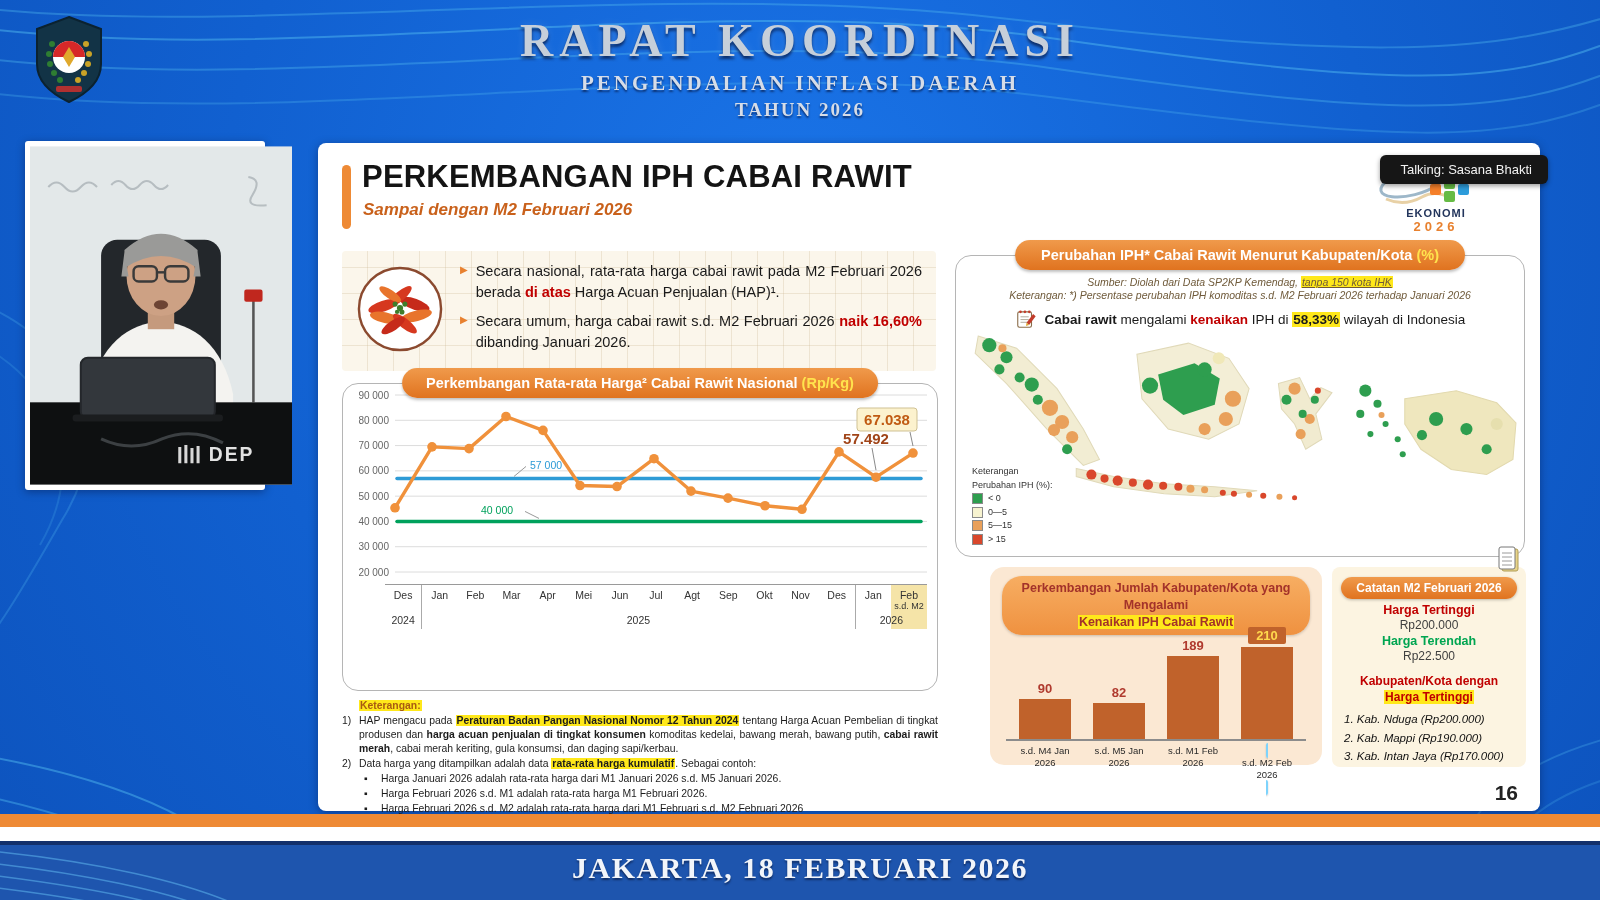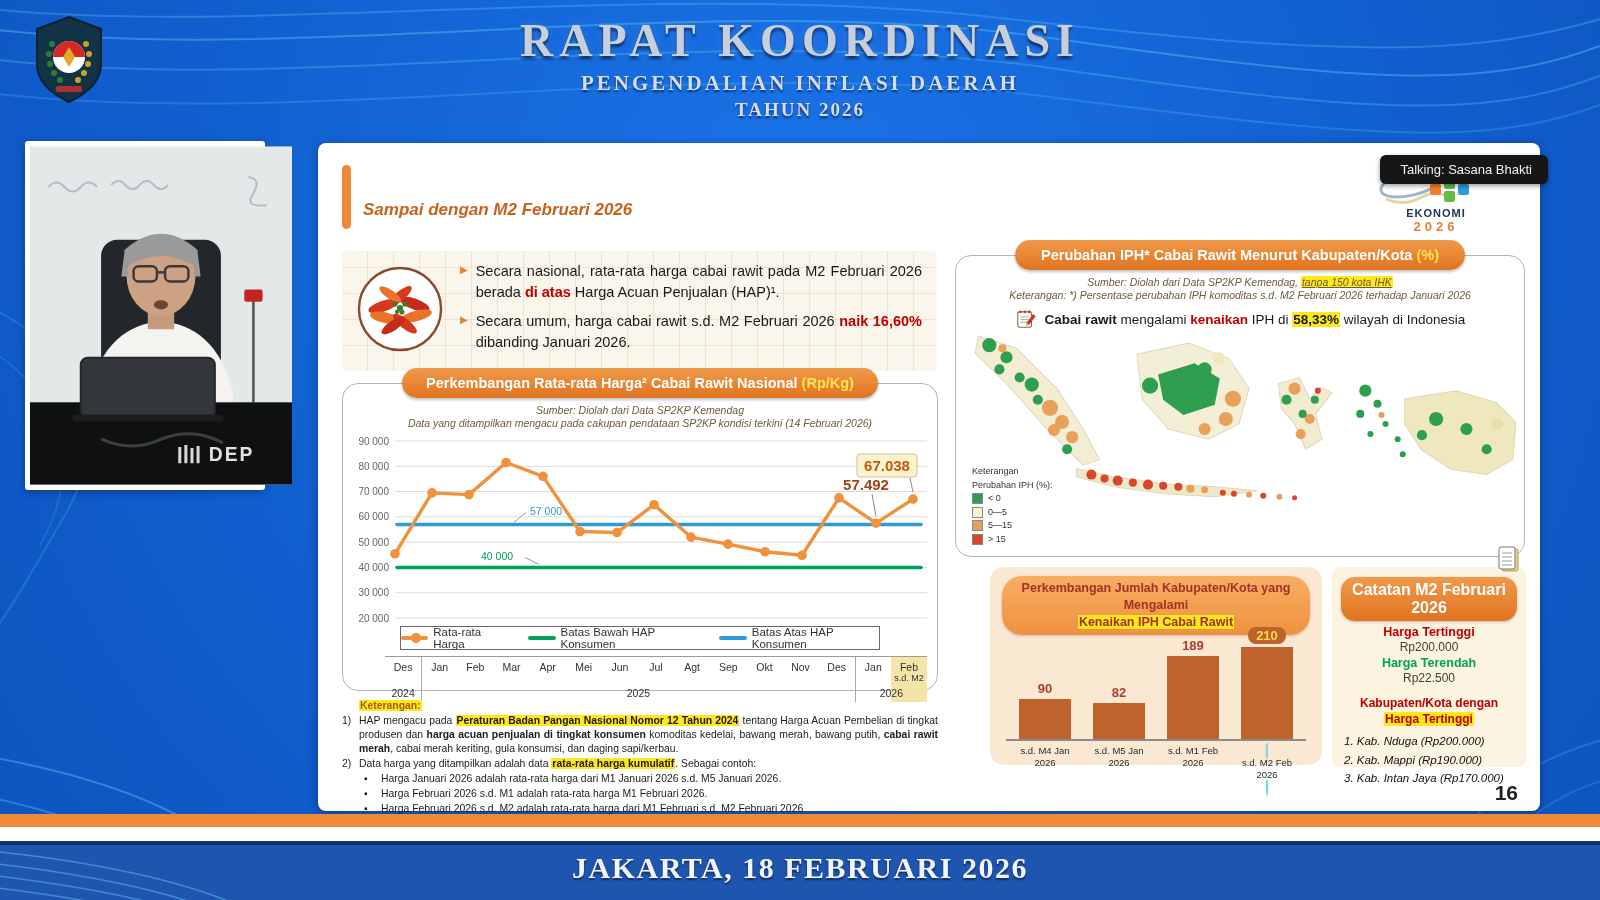--- a/index.html
+++ b/index.html
@@ -90,30 +90,30 @@
   .ml-sw{width:9px;height:9px;border:1px solid #8a8a8a;display:inline-block;}
   
   #bar-panel{position:absolute;left:672px;top:424px;width:332px;height:198px;background:#FBE8D3;border-radius:14px;}
   #bar-pill{margin:9px auto 0;width:308px;background:linear-gradient(180deg,#F7AE62,#EF9140);border-radius:20px;
     text-align:center;font-size:12.5px;font-weight:bold;color:#A3322A;padding:4px 0;line-height:1.35;
     box-shadow:0 1px 3px rgba(0,0,0,.2);}
   #bars{display:flex;justify-content:space-around;align-items:flex-end;height:100px;margin:4px 16px 0;
     border-bottom:2px solid #8c8c8c;padding:0 2px;}
   .bar-col{width:60px;display:flex;flex-direction:column;align-items:center;justify-content:flex-end;}
   .bval{font-size:13px;font-weight:bold;color:#B03A2E;margin-bottom:3px;}
-  .bval-hl{background:#C0622B;color:#FFD84D;padding:1px 8px;border-radius:8px;}
+  .bval-hl{background:#C0622B;color:#FFD84D;padding:1px 8px;border-radius:2px;}
   .bar{width:52px;}
   #bar-labels{display:flex;justify-content:space-around;margin:4px 16px 0;padding:0 2px;}
   .xcell{width:66px;text-align:center;font-size:9.5px;line-height:1.3;color:#2a2a2a;}
   .xcard{background:#7dd3fc;border-radius:4px;padding:2px 2px;box-shadow:0 1px 2px rgba(0,0,0,.2);}
   
   #catatan{position:absolute;left:1014px;top:424px;width:194px;height:200px;background:#FCF4E1;border-radius:8px;}
   #cat-icon{position:absolute;right:4px;top:-22px;}
   #cat-pill{margin:10px auto 0;width:176px;background:linear-gradient(180deg,#F09A4B,#E0731F);border-radius:14px;
-    text-align:center;font-size:16px;font-weight:bold;color:#fff;padding:4px 0;box-shadow:0 1px 3px rgba(0,0,0,.25);}
+    text-align:center;font-size:12px;font-weight:bold;color:#fff;padding:4px 0;box-shadow:0 1px 3px rgba(0,0,0,.25);}
   .cat-red{font-size:12.5px;font-weight:bold;color:#C00000;text-align:center;margin-top:4px;}
   .cat-green{font-size:12.5px;font-weight:bold;color:#00A551;text-align:center;margin-top:2px;}
   .cat-val{font-size:12px;color:#404040;text-align:center;margin-top:1px;}
   #cat-sec{margin-top:10px;text-align:center;font-size:12px;font-weight:bold;color:#C00000;line-height:1.35;}
   #cat-list{margin:5px 0 0 12px;font-size:11.5px;font-style:italic;color:#111;line-height:1.6;}
   #page-num{position:absolute;right:22px;bottom:6px;font-size:21px;font-weight:bold;color:#222;}
   
   #footer{position:absolute;left:0;top:814px;width:1600px;height:86px;z-index:2;}
   #f-orange{height:13px;background:#EE8A35;}
   #f-white{height:14px;background:#fff;}
@@ -203,20 +203,21 @@
         <rect x="152" y="294" width="3" height="18"></rect>
         <rect x="158" y="297" width="3" height="15"></rect>
         <rect x="164" y="295" width="3" height="17"></rect>
       </g>
     <text x="176" y="310" font-size="19" font-weight="bold" fill="#e2e2e2" letter-spacing="2" id="wm-text">DEP</text>
   </svg>
 </div>
 
 <div id="slide">
   <div id="title-bar"></div>
+  <div id="page-title">PERKEMBANGAN IPH CABAI RAWIT</div>
   <div id="page-subtitle">Sampai dengan M2 Februari 2026</div>
 
   <div id="bps">
     <svg width="116" height="46" viewBox="0 0 116 46">
       <ellipse cx="34" cy="24" rx="32" ry="12" fill="none" stroke="#9db7c9" stroke-width="3" transform="rotate(-14 34 24)"></ellipse>
       <path d="M8,40 q18,8 36,-2 q14,-8 30,2" stroke="#D9B36A" stroke-width="3" fill="none" opacity=".6"></path>
       <g rx="2">
         <rect x="52" y="12" width="11" height="11" rx="2" fill="#F57F29"></rect>
         <rect x="52" y="25" width="11" height="11" rx="2" fill="#F57F29"></rect>
         <rect x="66" y="6" width="11" height="11" rx="2" fill="#66BB44"></rect>
@@ -262,24 +263,20 @@
         </div>
         <div class="bullet">
           <span class="bmark">▶</span>
           <div class="btext"><span>Secara umum, harga cabai rawit s.d. M2 Februari 2026 </span><span class="rb">naik 16,60%</span><span> dibanding Januari 2026.</span></div>
         </div>
       </div>
   </div>
 
   <div id="chart-panel">
     <div class="pill" id="chart-pill"><span>Perkembangan Rata-rata Harga² Cabai Rawit Nasional </span><span class="yel">(Rp/Kg)</span></div>
-    <div id="chart-srcs">
-      <div class="src">Sumber: Diolah dari Data SP2KP Kemendag</div>
-      <div class="src">Data yang ditampilkan mengacu pada cakupan pendataan SP2KP kondisi terkini (14 Februari 2026)</div>
-    </div>
     <svg id="price-svg" width="590" height="192" viewBox="0 0 590 192">
         <line x1="50" y1="9" x2="582" y2="9" stroke="#dcdcdc" stroke-width="1"></line>
         <text x="44" y="12.5" text-anchor="end" font-size="10" fill="#666">90 000</text>
         <line x1="50" y1="34.285714285714285" x2="582" y2="34.285714285714285" stroke="#dcdcdc" stroke-width="1"></line>
         <text x="44" y="37.785714285714285" text-anchor="end" font-size="10" fill="#666">80 000</text>
         <line x1="50" y1="59.57142857142857" x2="582" y2="59.57142857142857" stroke="#dcdcdc" stroke-width="1"></line>
         <text x="44" y="63.07142857142857" text-anchor="end" font-size="10" fill="#666">70 000</text>
         <line x1="50" y1="84.85714285714285" x2="582" y2="84.85714285714285" stroke="#dcdcdc" stroke-width="1"></line>
         <text x="44" y="88.35714285714285" text-anchor="end" font-size="10" fill="#666">60 000</text>
         <line x1="50" y1="110.14285714285714" x2="582" y2="110.14285714285714" stroke="#dcdcdc" stroke-width="1"></line>
@@ -311,36 +308,20 @@
         <circle cx="457" cy="123.29142857142857" r="4.8" fill="#F0913B"></circle>
         <circle cx="494" cy="65.89285714285714" r="4.8" fill="#F0913B"></circle>
         <circle cx="531" cy="91.19879999999999" r="4.8" fill="#F0913B"></circle>
         <circle cx="568" cy="67.06105714285715" r="4.8" fill="#F0913B"></circle>
         <line x1="527" y1="62" x2="531" y2="84.19879999999999" stroke="#8a8a8a"></line>
         <text x="521" y="58" text-anchor="middle" font-size="15" font-weight="bold" fill="#A04418">57.492</text>
         <line x1="565" y1="46" x2="568" y2="60.06105714285715" stroke="#8a8a8a"></line>
         <rect x="512" y="22" width="60" height="23" rx="3" fill="#FCF2CE" stroke="#CFC193"></rect>
         <text x="542" y="39" text-anchor="middle" font-size="15" font-weight="bold" fill="#C05A12">67.038</text>
       </svg>
-    <div id="price-legend">
-        <div class="leg-item">
-          <span class="leg-line" style="background: rgb(240, 145, 59);">
-            <span class="leg-dot" style="background: rgb(240, 145, 59);"></span>
-          </span>
-          <span>Rata-rata Harga</span>
-        </div>
-        <div class="leg-item">
-          <span class="leg-line" style="background: rgb(0, 161, 92);"></span>
-          <span>Batas Bawah HAP Konsumen</span>
-        </div>
-        <div class="leg-item">
-          <span class="leg-line" style="background: rgb(46, 155, 214);"></span>
-          <span>Batas Atas HAP Konsumen</span>
-        </div>
-      </div>
     <div id="month-table">
       <div id="month-row">
           <div class="mcell"><span>Des</span></div>
           <div class="mcell ysep"><span>Jan</span></div>
           <div class="mcell"><span>Feb</span></div>
           <div class="mcell"><span>Mar</span></div>
           <div class="mcell"><span>Apr</span></div>
           <div class="mcell"><span>Mei</span></div>
           <div class="mcell"><span>Jun</span></div>
           <div class="mcell"><span>Jul</span></div>

